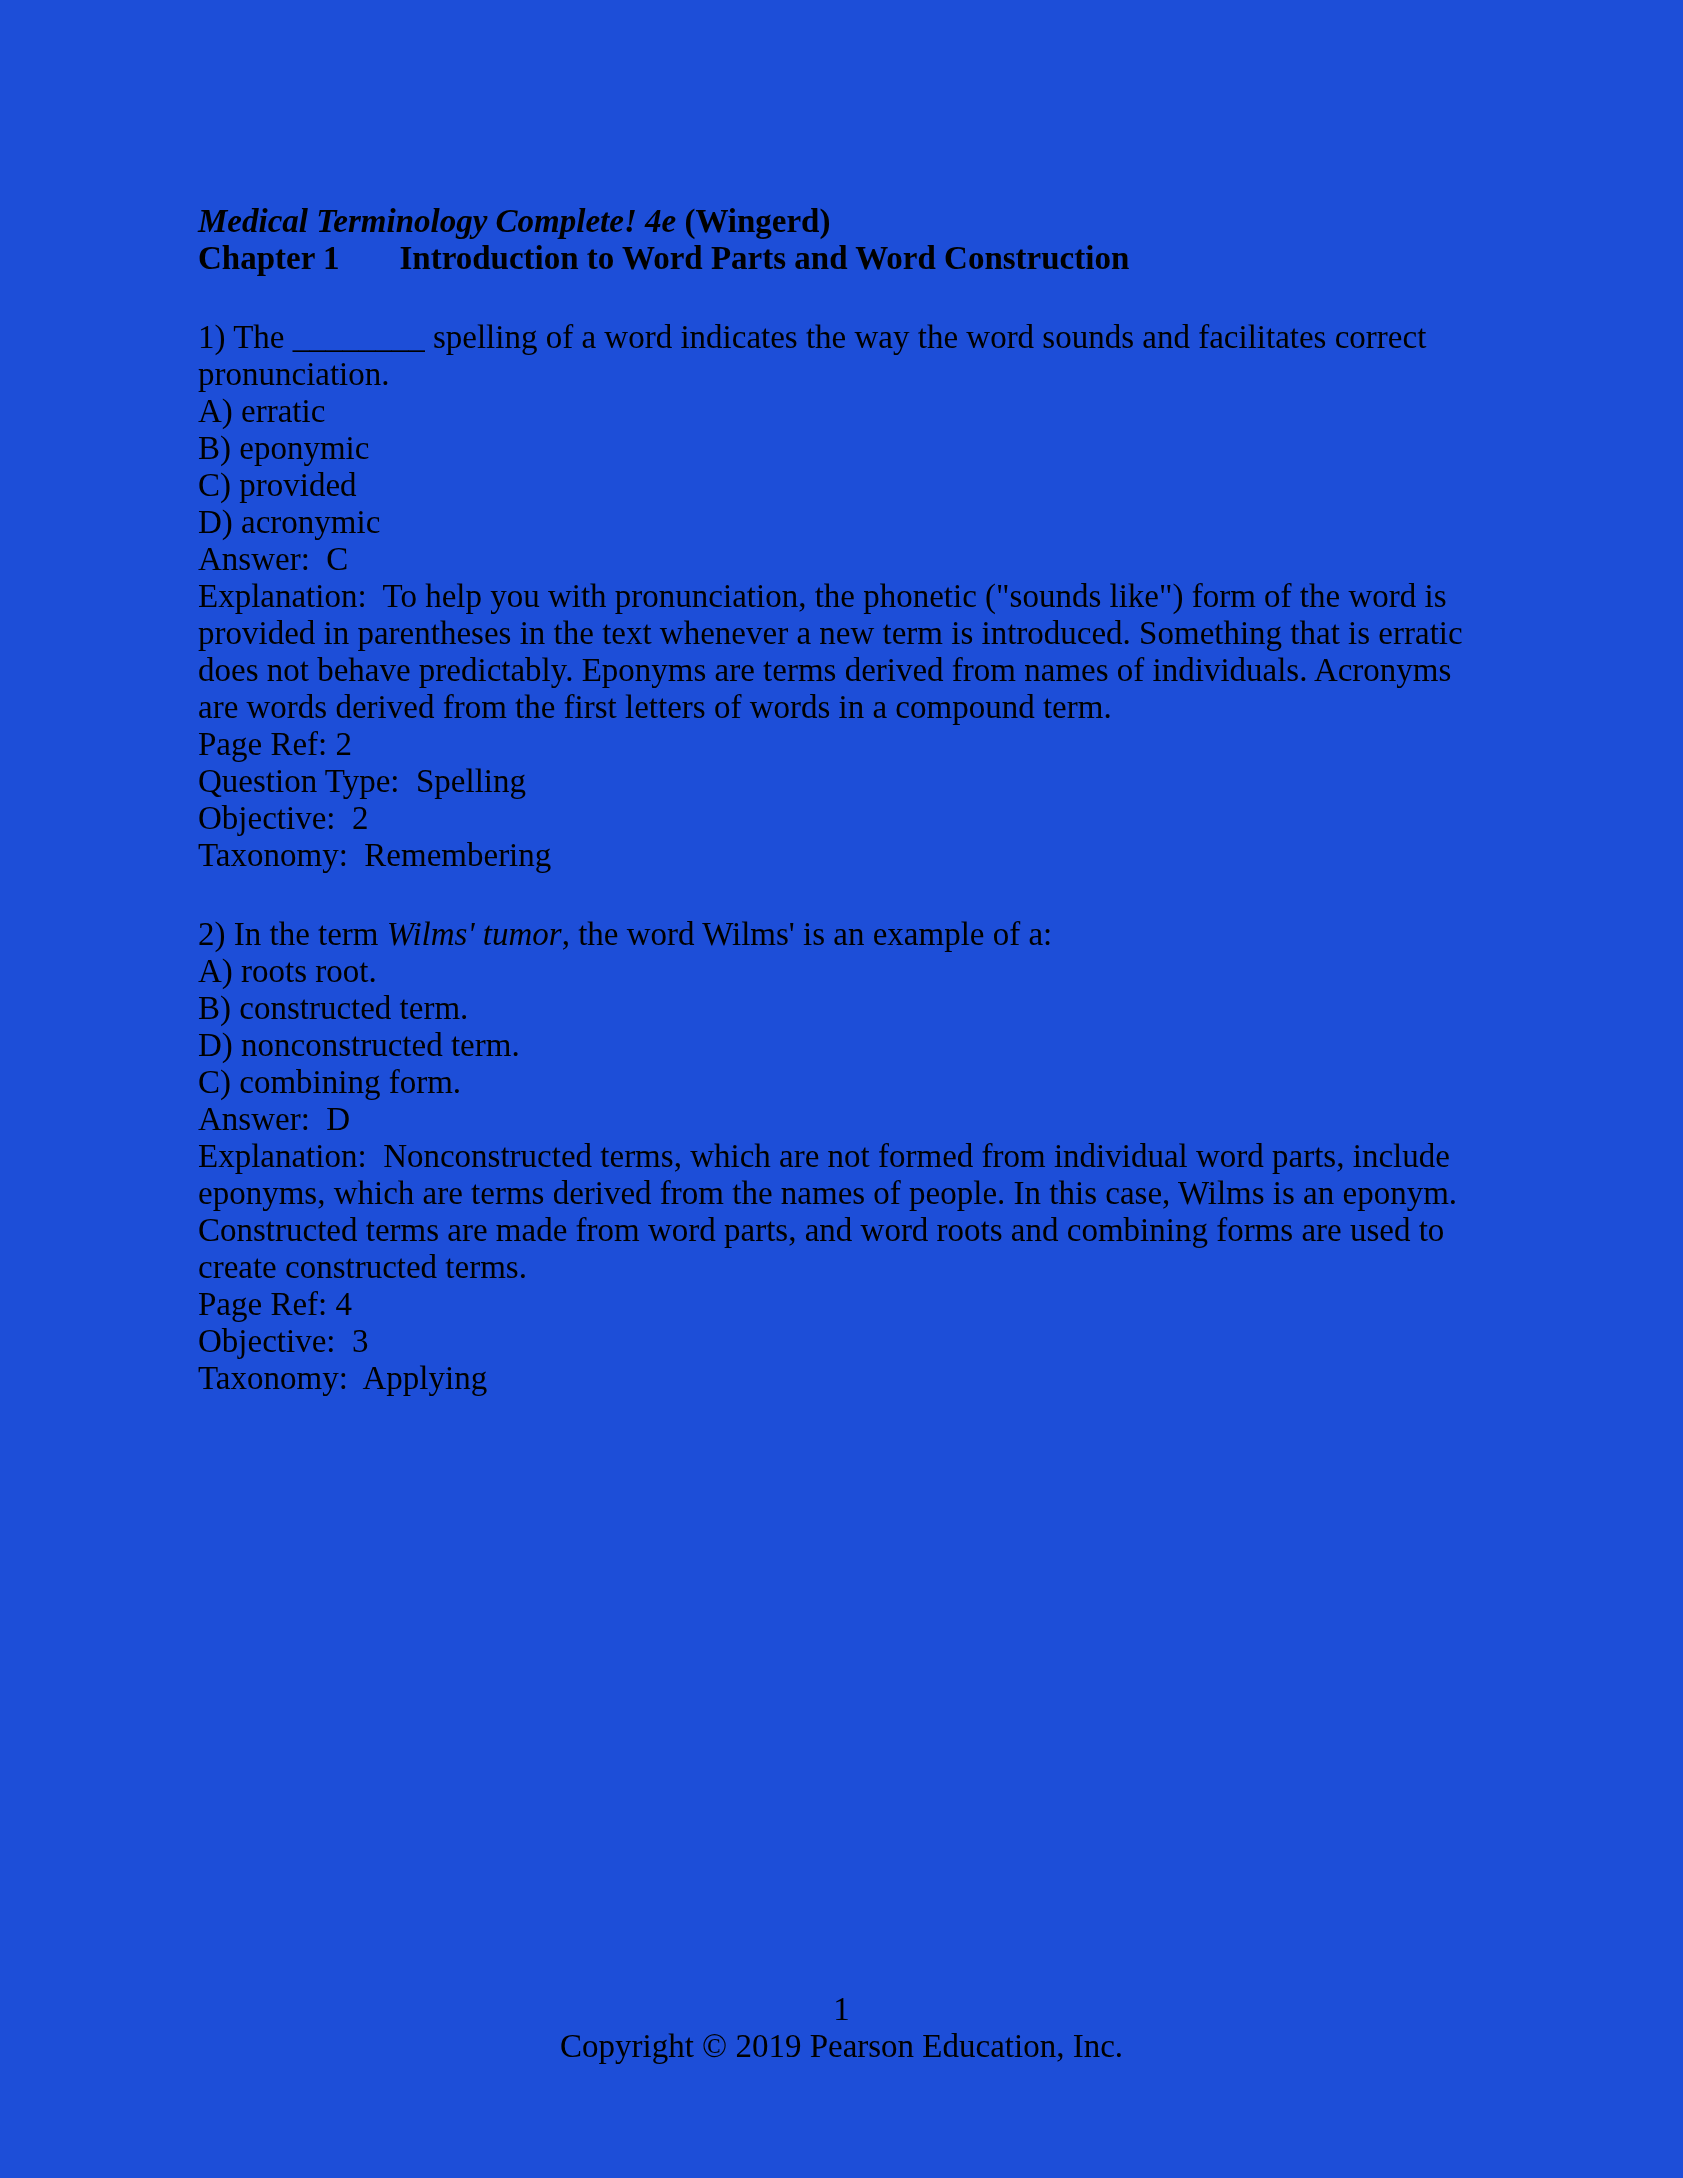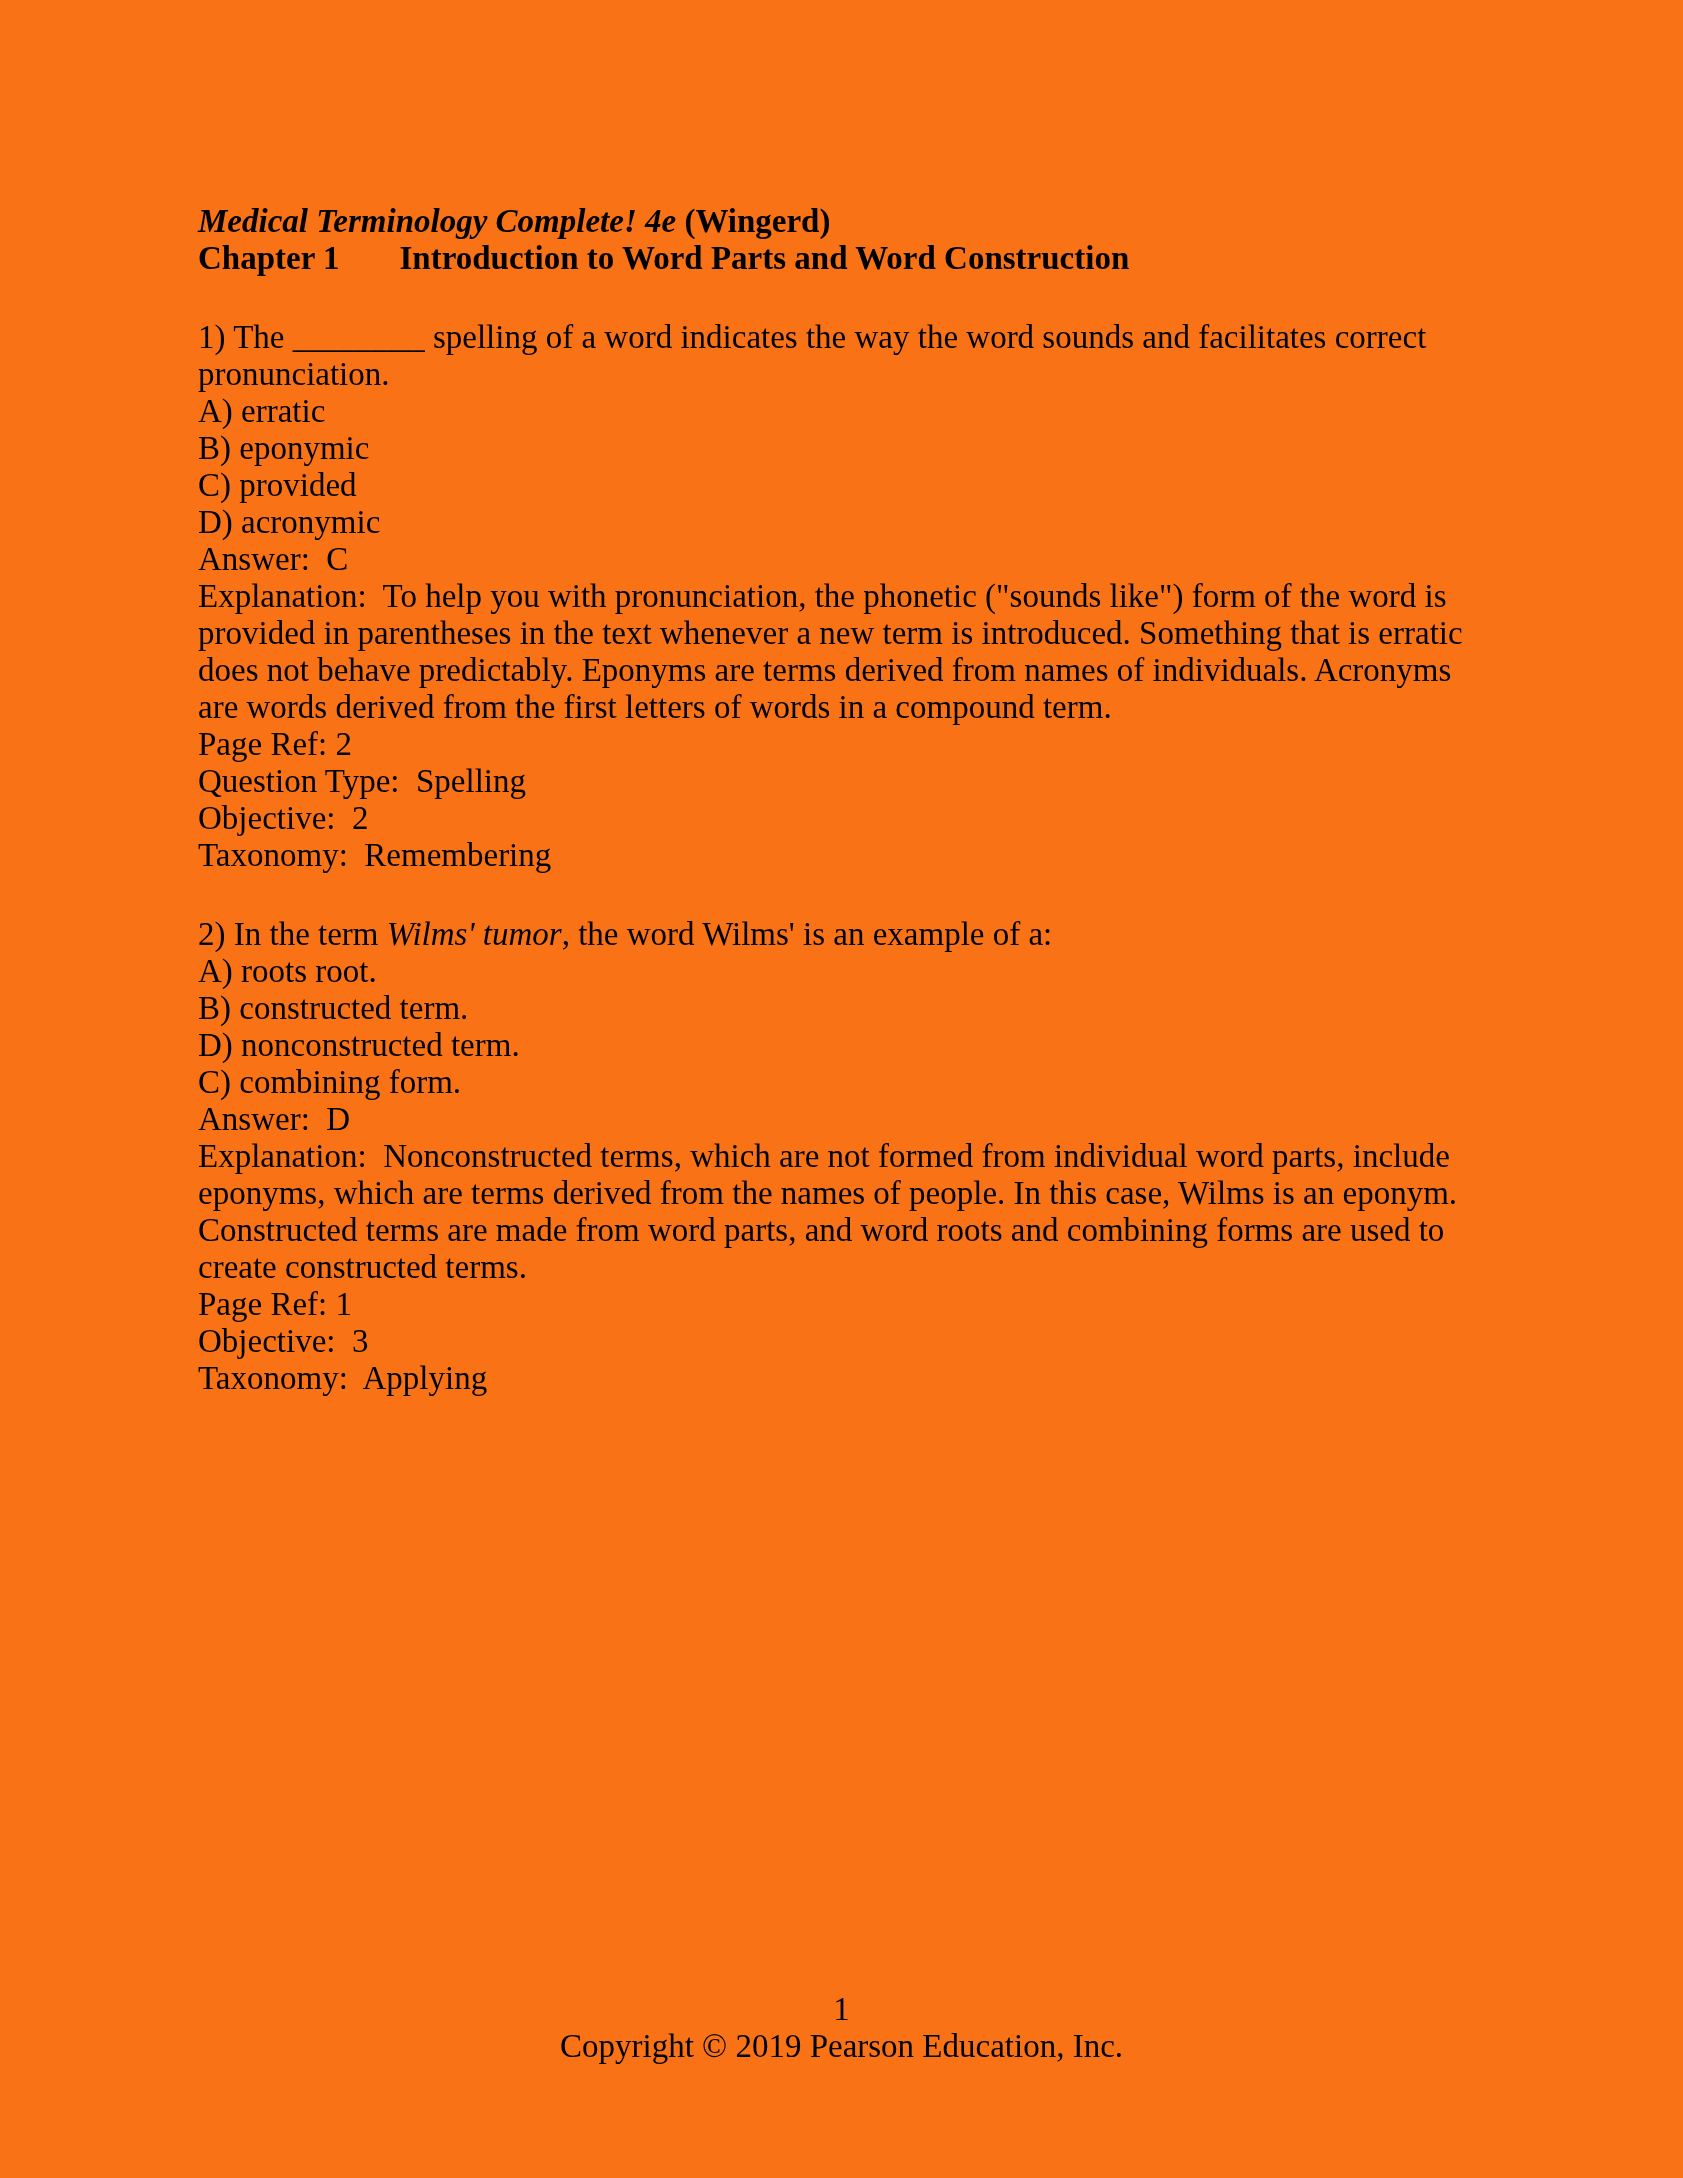--- a/index.html
+++ b/index.html
@@ -13,21 +13,21 @@
     position: relative;
     font-family: "Liberation Serif", serif;
     color: #000000;
     overflow: hidden;
   }
   .page {
     position: absolute;
     left: 0; top: 0;
     width: 1683px;
     height: 2178px;
-    background: #f97316;
+    background: #1d4ed8;
   }
   .content {
     position: absolute;
     left: 198px;
     top: 203px;
     width: 1287px;
     font-size: 33px;
     line-height: 37px;
   }
   .t {
@@ -75,21 +75,21 @@
     </section>
 
     <section class="question">
       <p class="t"><span>2) In the term </span><span class="italic">Wilms' tumor</span><span>, the word Wilms' is an example of a:</span></p>
       <p class="t">A) roots root.</p>
       <p class="t">B) constructed term.</p>
       <p class="t">D) nonconstructed term.</p>
       <p class="t">C) combining form.</p>
       <p class="t">Answer:  D</p>
       <p class="t">Explanation:  Nonconstructed terms, which are not formed from individual word parts, include eponyms, which are terms derived from the names of people. In this case, Wilms is an eponym. Constructed terms are made from word parts, and word roots and combining forms are used to create constructed terms.</p>
-      <p class="t">Page Ref: 1</p>
+      <p class="t">Page Ref: 4</p>
       <p class="t">Objective:  3</p>
       <p class="t">Taxonomy:  Applying</p>
     </section>
 
   </div>
 
   <footer class="footer">
     <p class="t">1</p>
     <p class="t">Copyright © 2019 Pearson Education, Inc.</p>
   </footer>

